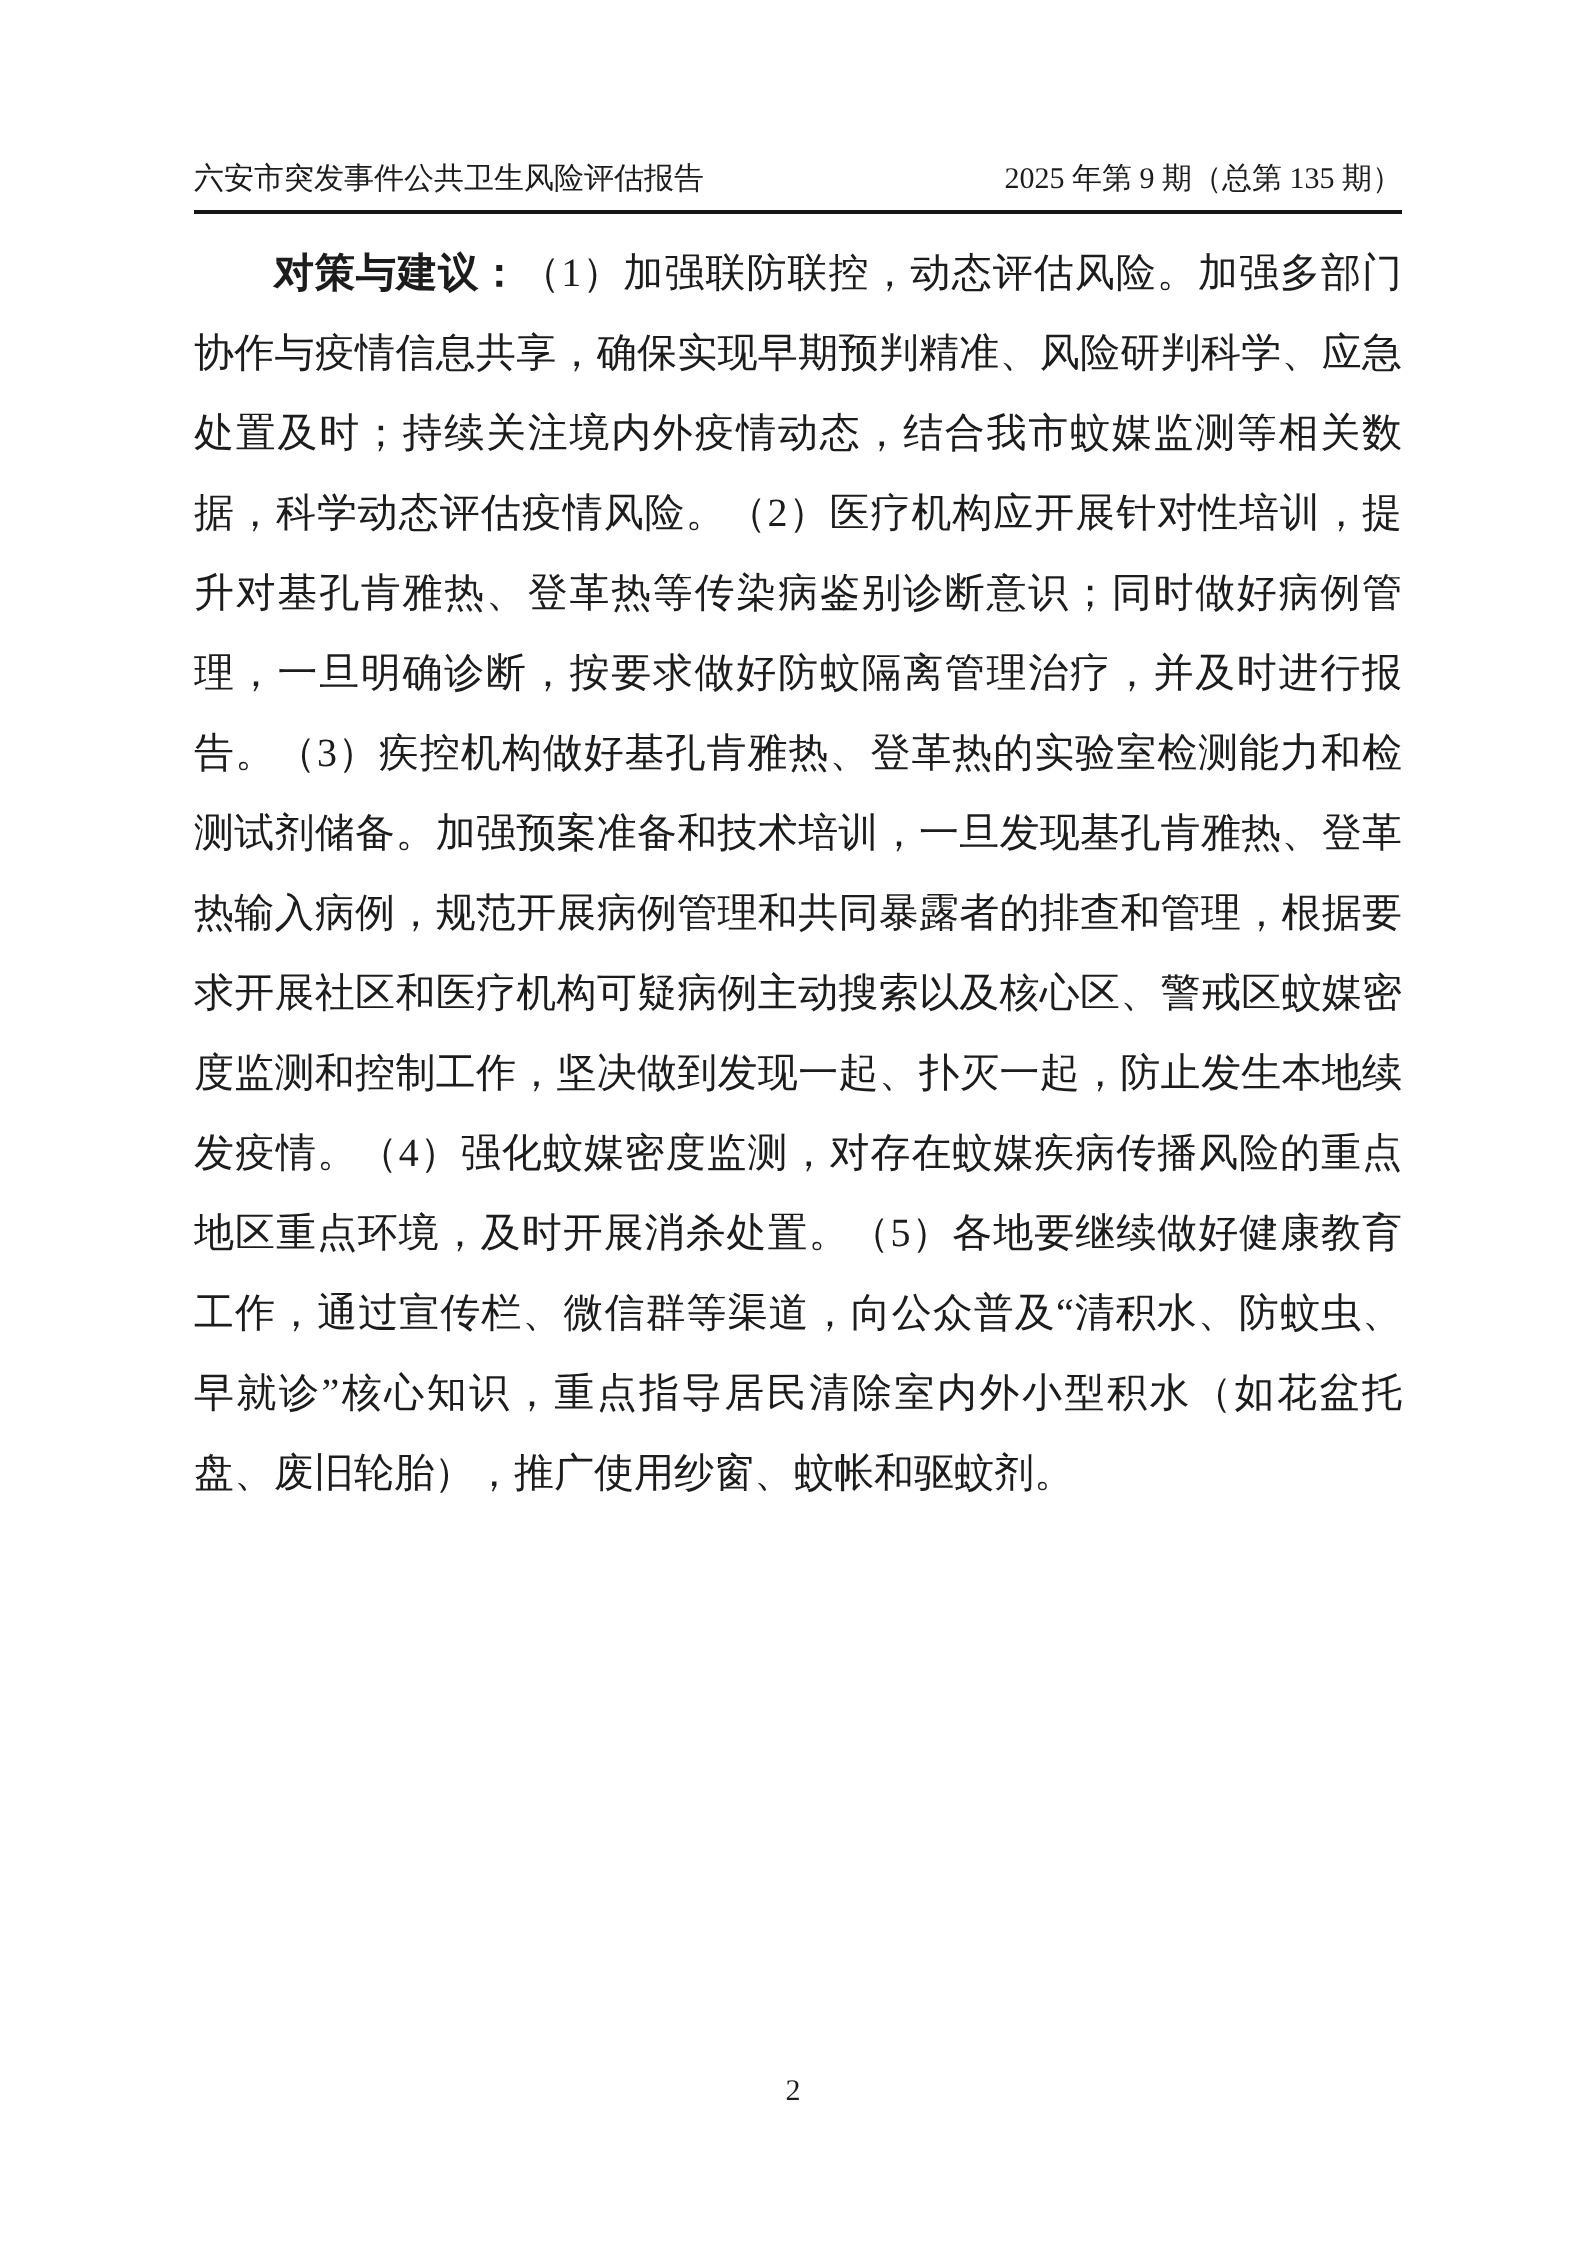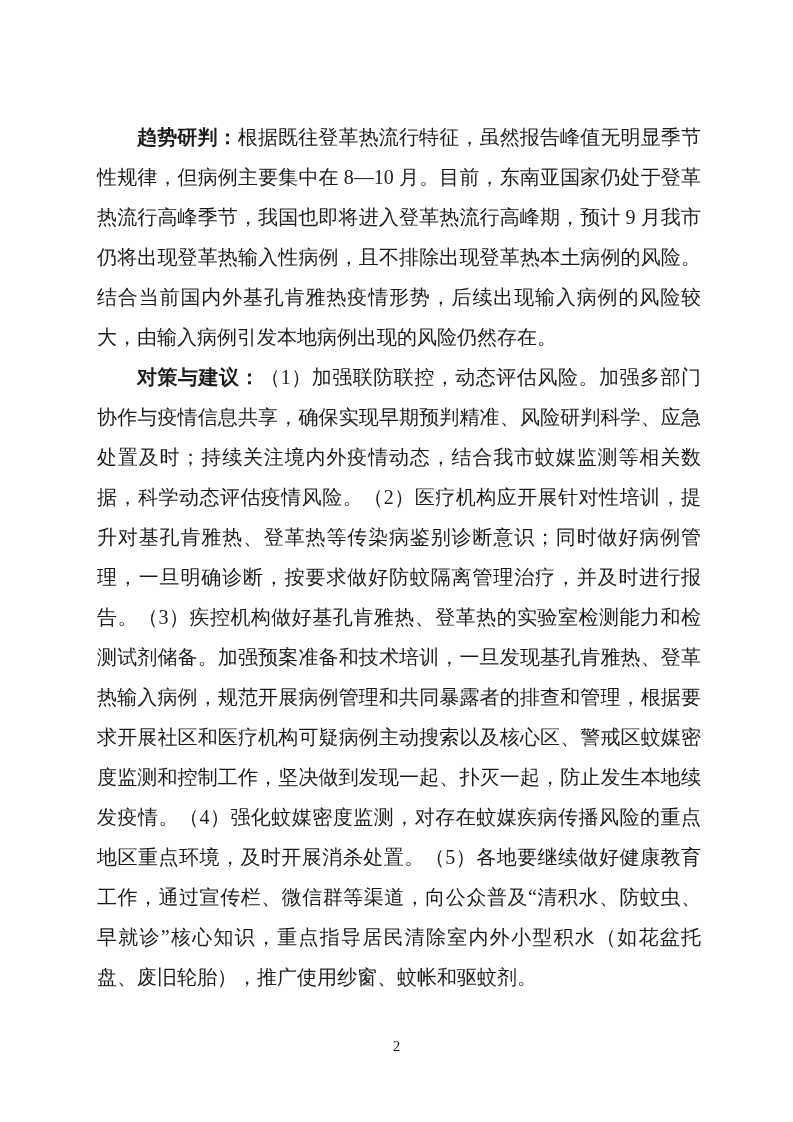--- a/index.html
+++ b/index.html
@@ -55,21 +55,24 @@
     text-align: center;
     font-size: 15px;
     line-height: 20px;
   }
 </style>
 </head>
 <body>
 
 <div class="page">
 
+  <div class="header">
+    <span>六安市突发事件公共卫生风险评估报告</span>
+    <span>2025 年第 9 期（总第 135 期）</span>
+  </div>
 
   <div class="content">
-    <p class="para"><span class="lead">趋势研判：</span><span>根据既往登革热流行特征，虽然报告峰值无明显季节性规律，但病例主要集中在 8—10 月。目前，东南亚国家仍处于登革热流行高峰季节，我国也即将进入登革热流行高峰期，预计 9 月我市仍将出现登革热输入性病例，且不排除出现登革热本土病例的风险。结合当前国内外基孔肯雅热疫情形势，后续出现输入病例的风险较大，由输入病例引发本地病例出现的风险仍然存在。</span></p>
     <p class="para"><span class="lead">对策与建议：</span><span>（1）加强联防联控，动态评估风险。加强多部门协作与疫情信息共享，确保实现早期预判精准、风险研判科学、应急处置及时；持续关注境内外疫情动态，结合我市蚊媒监测等相关数据，科学动态评估疫情风险。（2）医疗机构应开展针对性培训，提升对基孔肯雅热、登革热等传染病鉴别诊断意识；同时做好病例管理，一旦明确诊断，按要求做好防蚊隔离管理治疗，并及时进行报告。（3）疾控机构做好基孔肯雅热、登革热的实验室检测能力和检测试剂储备。加强预案准备和技术培训，一旦发现基孔肯雅热、登革热输入病例，规范开展病例管理和共同暴露者的排查和管理，根据要求开展社区和医疗机构可疑病例主动搜索以及核心区、警戒区蚊媒密度监测和控制工作，坚决做到发现一起、扑灭一起，防止发生本地续发疫情。（4）强化蚊媒密度监测，对存在蚊媒疾病传播风险的重点地区重点环境，及时开展消杀处置。（5）各地要继续做好健康教育工作，通过宣传栏、微信群等渠道，向公众普及“清积水、防蚊虫、早就诊”核心知识，重点指导居民清除室内外小型积水（如花盆托盘、废旧轮胎），推广使用纱窗、蚊帐和驱蚊剂。</span></p>
   </div>
 
   <div class="footer">2</div>
 
 </div>
 
 </body></html>

